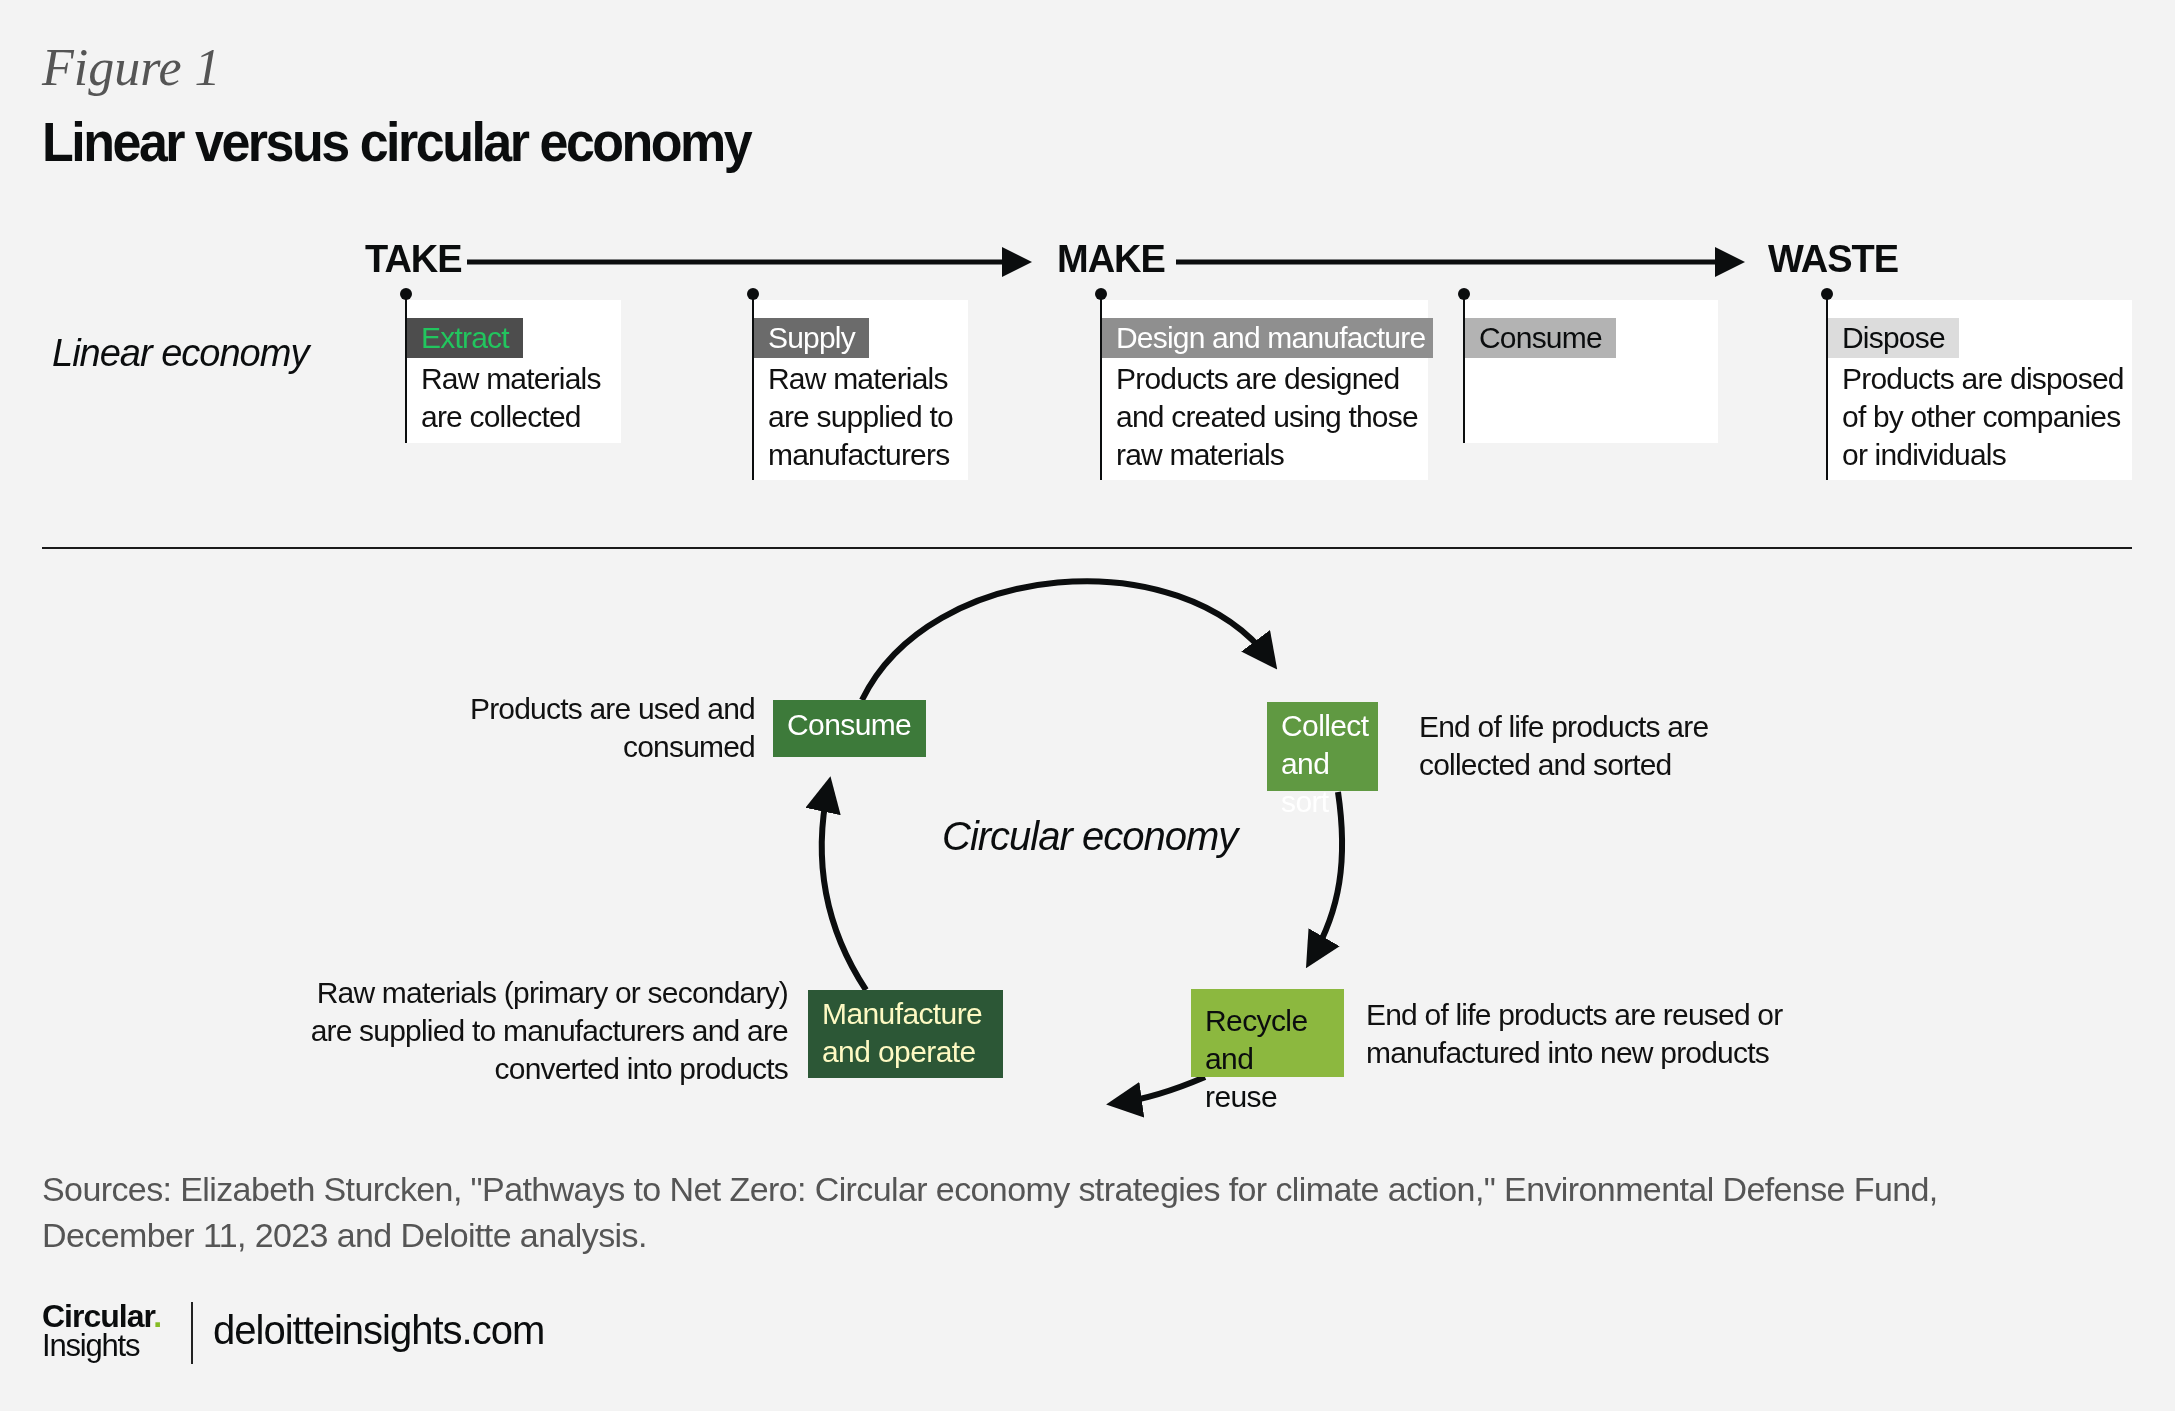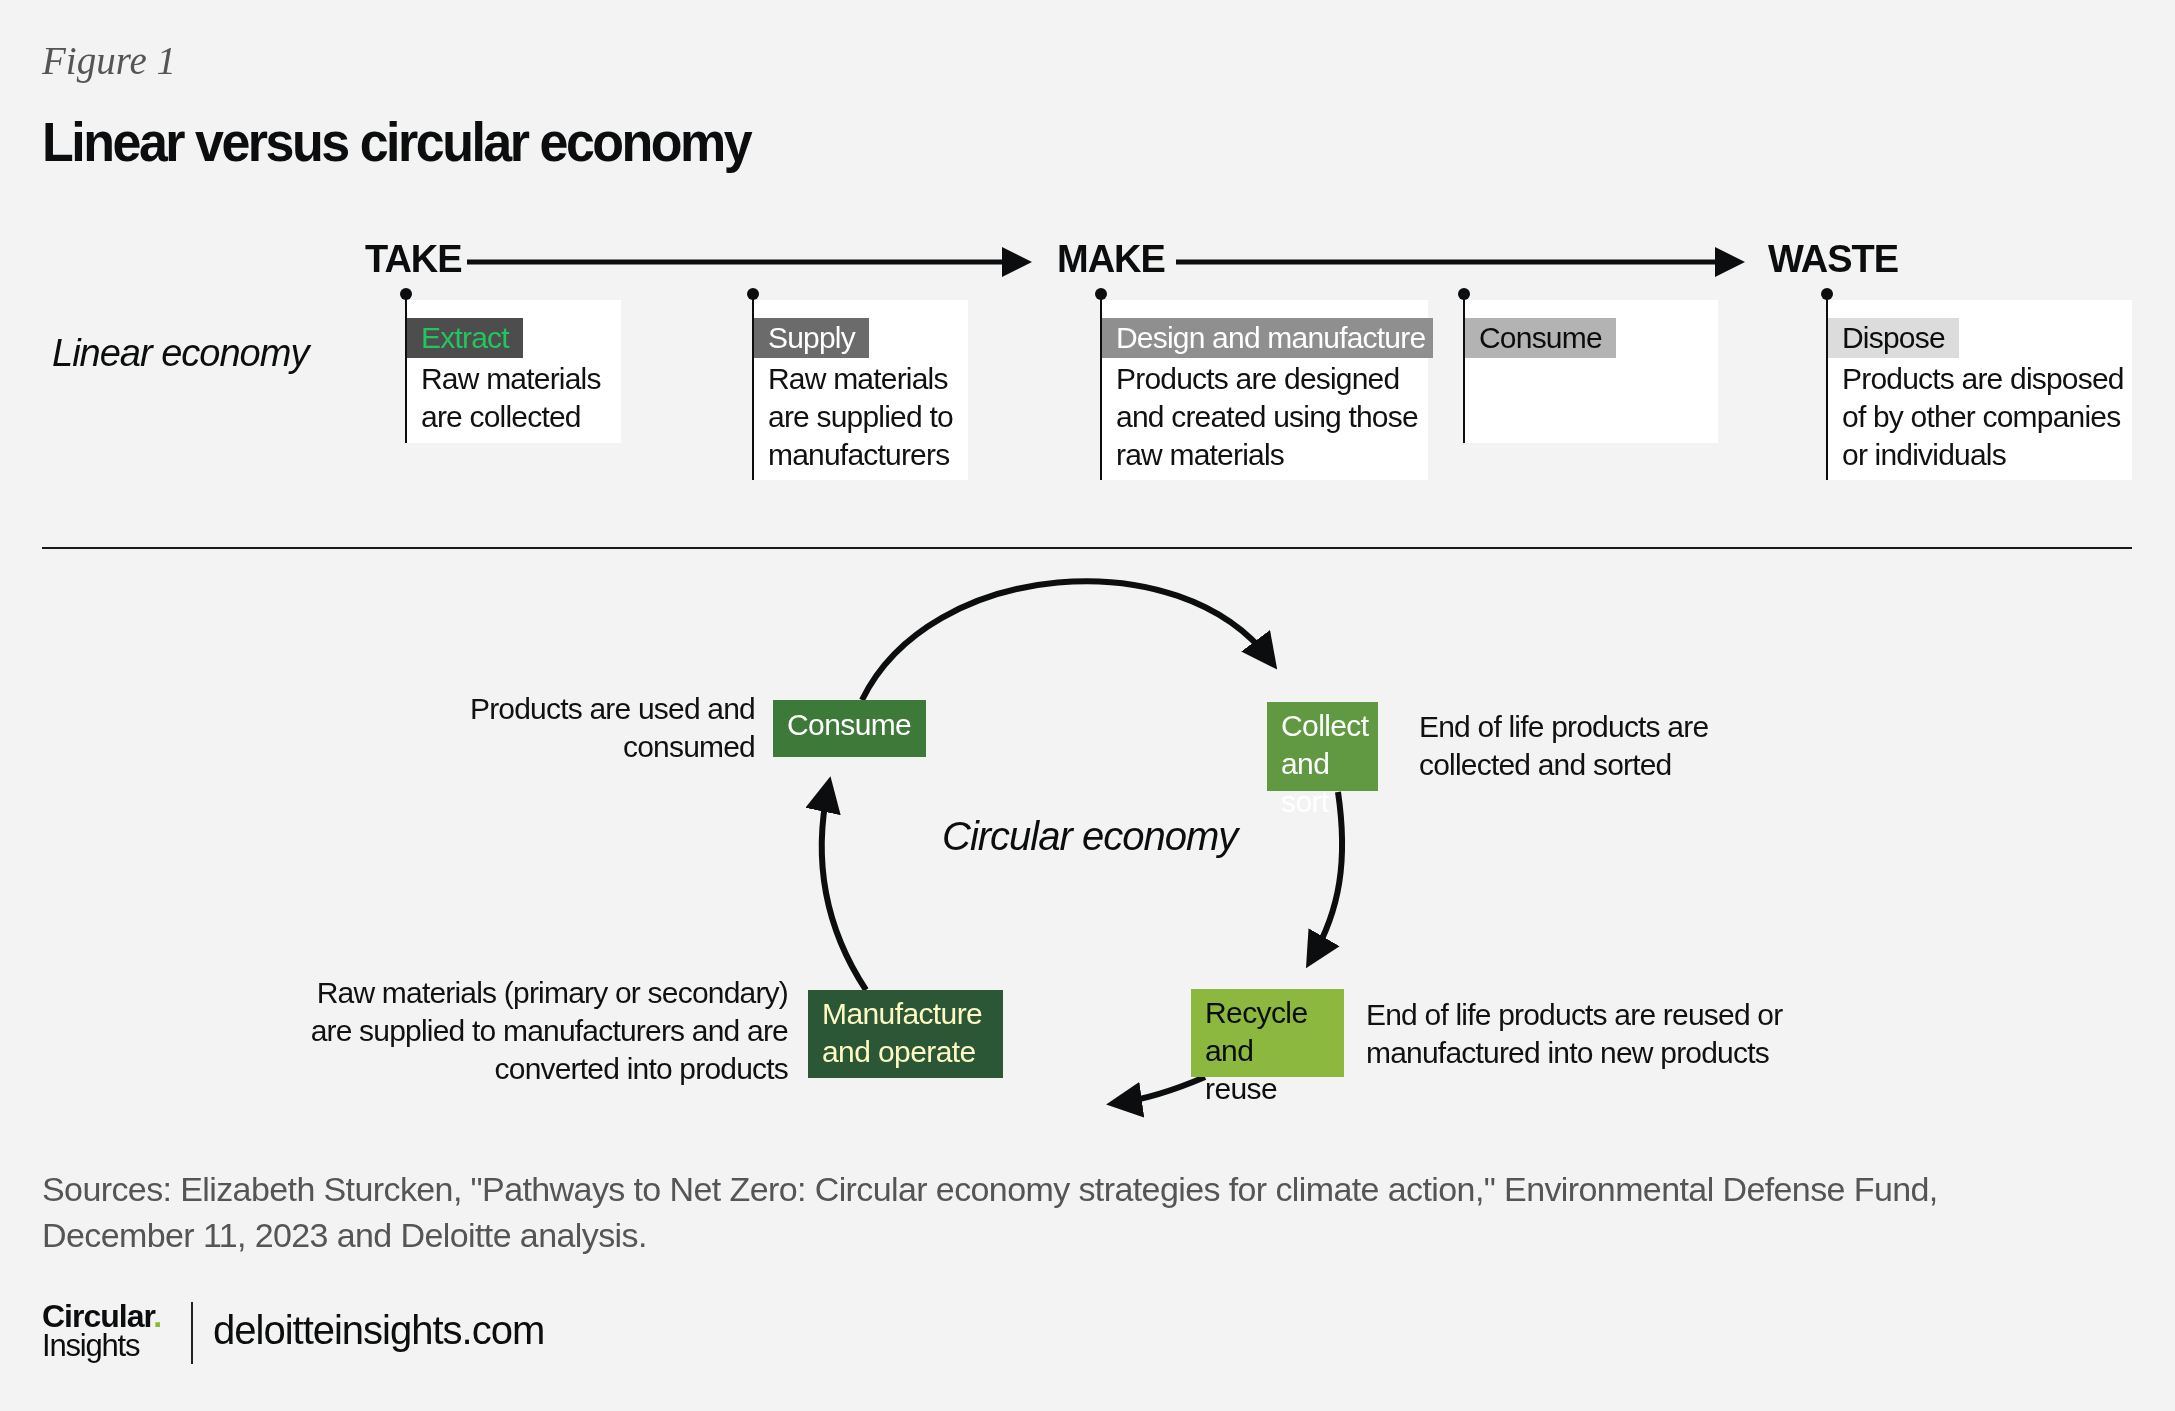--- a/index.html
+++ b/index.html
@@ -2,21 +2,21 @@
 <html><head>
 <meta charset="utf-8">
 <style>
   html, body { margin: 0; padding: 0; }
   body {
     width: 2175px; height: 1411px; background: #f3f3f3;
     position: relative; overflow: hidden;
     font-family: "Liberation Sans", sans-serif; color: #0b0d0e;
   }
   .abs { position: absolute; }
-  .fig-label { left: 42px; top: 38px; font-family: "Liberation Serif", serif; font-style: italic; font-size: 39px; color: #555; }
+  .fig-label { left: 42px; top: 38px; font-family: "Liberation Serif", serif; font-style: italic; font-size: 52px; color: #555; }
   .title { left: 42px; top: 112px; font-size: 52px; font-weight: bold; letter-spacing: -2.5px; color: #0b0d0e; transform: scaleY(1.05); }
   .stage { font-size: 38px; font-weight: bold; letter-spacing: -1px; top: 238px; }
   .linear-label { left: 52px; top: 332px; font-style: italic; font-size: 38px; letter-spacing: -1px; }
   .step-box { background: #ffffff; top: 300px; }
   .step-box .pin { position: absolute; left: 0; top: -6px; width: 2px; background: #0b0d0e; }
   .step-box .dot { position: absolute; left: -5px; top: -12px; width: 12px; height: 12px; border-radius: 50%; background: #0b0d0e; }
   .step-box .tag { position: absolute; left: 2px; top: 18px; height: 40px; line-height: 40px; padding: 0 14px 0 14px; font-size: 30px; letter-spacing: -0.8px; white-space: nowrap; }
   .step-box .desc { position: absolute; left: 16px; top: 60px; font-size: 30px; line-height: 38px; letter-spacing: -0.8px; white-space: pre-line; color: #111; }
   .divider { left: 42px; top: 547px; width: 2090px; height: 2px; background: #1a1a1a; }
   .node { color: #fff; font-size: 30px; letter-spacing: -0.6px; line-height: 38px; white-space: pre-line; padding: 6px 14px; box-sizing: border-box; }
@@ -107,21 +107,21 @@
 
 <div class="abs node" style="left: 773px; top: 700px; width: 153px; height: 57px; background: rgb(61, 122, 58); color: rgb(255, 255, 255);">Consume</div>
 <div class="abs node-desc" style="left:440px; top:690px; width:315px; text-align:right;">Products are used and
 consumed</div>
 
 <div class="abs node" style="left: 1267px; top: 702px; width: 111px; height: 89px; background: rgb(96, 153, 66); line-height: 38px; padding-top: 5px; color: rgb(255, 255, 255);">Collect
 and sort</div>
 <div class="abs node-desc" style="left:1419px; top:708px;">End of life products are
 collected and sorted</div>
 
-<div class="abs node" style="left:1191px; top:989px; width:153px; height:88px; background:#8cb83f; color:#0b0d0e; padding-top:5px;">Recycle
+<div class="abs node" style="left:1191px; top:989px; width:153px; height:88px; background:#8cb83f; color:#0b0d0e; padding-top:13px;">Recycle
 and reuse</div>
 <div class="abs node-desc" style="left:1366px; top:996px;">End of life products are reused or
 manufactured into new products</div>
 
 <div class="abs node" style="left: 808px; top: 990px; width: 195px; height: 88px; background: rgb(44, 87, 54); padding-top: 5px; color: #fef9c3;">Manufacture
 and operate</div>
 <div class="abs node-desc" style="left:280px; top:974px; width:508px; text-align:right;">Raw materials (primary or secondary)
 are supplied to manufacturers and are
 converted into products</div>
 

